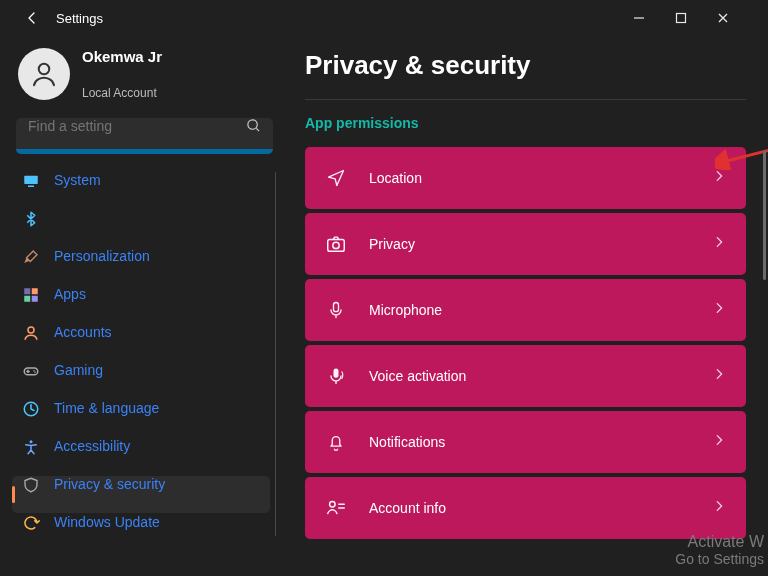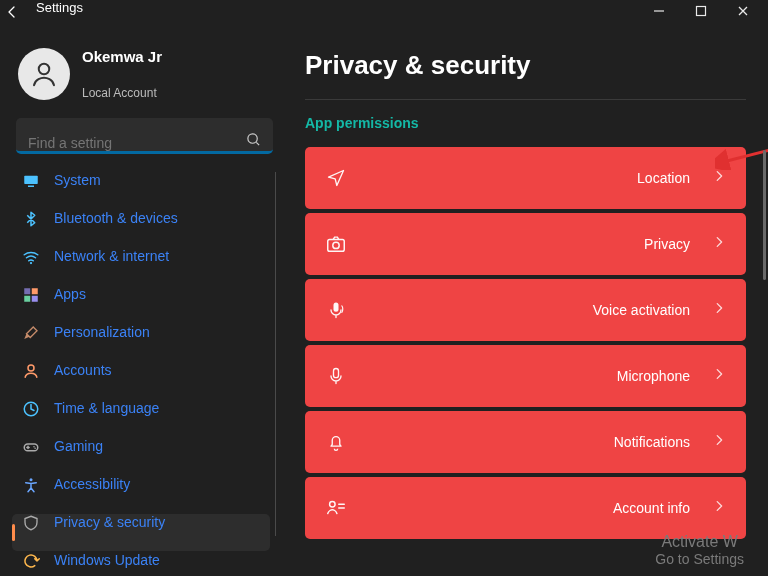--- a/index.html
+++ b/index.html
@@ -5,38 +5,38 @@
   * { box-sizing: border-box; margin: 0; padding: 0; }
   body {
     width: 768px; height: 576px;
     background: #202020;
     font-family: "Segoe UI", sans-serif;
     color: #ffffff;
     overflow: hidden;
     position: relative;
   }
   .titlebar {
-    display: flex; align-items: flex-start;
-    height: 36px; padding: 0 0;
+    display: flex; align-items: center;
+    height: 36px; padding: 0 20px;
   }
   .back-btn { width: 24px; height: 24px; display:flex; align-items:center; justify-content:center; cursor:pointer; }
   .title { font-size: 13px; margin-left: 12px; }
   .win-controls { margin-left: auto; display:flex; gap: 20px; padding-right: 14px; }
   .win-btn { width: 22px; height: 22px; display:flex; align-items:center; justify-content:center; cursor:pointer; opacity:.9;}
   .content { display: flex; height: calc(576px - 36px); }
   .sidebar { width: 285px; padding: 8px 8px 0 12px; display:flex; flex-direction:column; }
   .profile { display:flex; align-items:center; gap:12px; padding: 4px 6px 18px 6px; }
   .avatar { width: 52px; height: 52px; border-radius:50%; background:#e8e8e8; display:flex; align-items:center; justify-content:center; }
   .avatar svg { width:30px; height:30px; }
   .name { font-size: 15px; font-weight:600; }
   .subtitle { font-size: 12px; color:#bbb;margin-top:21px; }
   .search {
-    display:flex; align-items:flex-end; background:#2d2d2d;
+    display:flex; align-items:flex-start; background:#2d2d2d;
     border-radius:5px; height:36px; padding:0 12px; margin: 0 4px 18px 4px;
-    border-bottom: 3px solid #0369a1;
+    border-bottom: 5px solid #0369a1;
   }
   .search input {
     flex:1; background:transparent; border:none; outline:none;
     color:#ccc; font-size:14px;
   }
   .nav { flex:1; overflow:hidden; position:relative; border-right:1px solid #202020;}
   .nav-inner { padding-right:6px; }
   .nav-scroll-line { position:absolute; right:0; top:0; bottom:40px; width:1px; background:#4a4a4a; }
   .nav-item {
     display:flex; align-items:flex-start; gap:14px;
@@ -50,29 +50,29 @@
     width:3px; background:#ff8c4b; border-radius:2px;
   }
   .nav-icon { width:18px; height:18px; display:flex; align-items:center; justify-content:center; }
   .main { flex:1; padding: 14px 22px 0 20px; overflow:hidden; position:relative; }
   .page-title { font-size:26px; font-weight:600; margin-bottom:18px; }
   .divider { height:1px; background:#3a3a3a; margin-bottom:14px; }
   .section-label { font-size:14px; font-weight:600; color:#14b8a6; margin-bottom:16px; display:inline-block;}
   .arrow-annot { position:absolute; left:430px; top:110px; pointer-events:none;}
   .perm-list { display:flex; flex-direction:column; gap:4px; }
   .perm-item {
-    background:#ef4444; border-radius:5px;
+    background:#be185d; border-radius:5px;
     display:flex; align-items:center; height:62px;
-    padding:0 20px; gap:22px; cursor:pointer;text-align:right;
+    padding:0 20px; gap:22px; cursor:pointer;
   }
   .perm-icon { width:22px; height:22px; display:flex; align-items:center; justify-content:center; opacity:.95;}
   .perm-label { flex:1; font-size:14px; }
   .chevron { opacity:.8; }
   .main-scroll { position:absolute; right:2px; top:114px; width:3px; height:130px; background:#6a6a6a; border-radius:2px; }
-  .watermark { position:absolute; right:24px; bottom:8px; text-align:center; color:#7a7a7a; font-size:16px; line-height:1.2;}
+  .watermark { position:absolute; right:4px; bottom:8px; text-align:right; color:#7a7a7a; font-size:16px; line-height:1.2;}
   .watermark .sub { font-size:14px; }
 </style>
 </head>
 <body>
 
 <div class="titlebar">
   <div class="back-btn">
     <svg width="16" height="16" viewBox="0 0 16 16" fill="none">
         <path d="M10 3L5 8l5 5" stroke="#fff" stroke-width="1.3" stroke-linecap="round" stroke-linejoin="round"></path>
       </svg>
@@ -129,77 +129,67 @@
               </svg>
             </span>
             <span>System</span>
           </div>
           <div class="nav-item">
             <span class="nav-icon">
               <svg width="18" height="18" viewBox="0 0 24 24" fill="none">
                 <path d="M7 7l10 10-5 4V3l5 4L7 17" stroke="#4cc2ff" stroke-width="2" stroke-linejoin="round"></path>
               </svg>
             </span>
-            <span>Bluetooth &amp; devices</span>
-          </div>
-          <div class="nav-item">
-            <span class="nav-icon">
-              <svg width="18" height="18" viewBox="0 0 24 24" fill="none">
-                <path d="M3 9a15 15 0 0118 0M6 13a10 10 0 0112 0M9 17a5 5 0 016 0" stroke="#4cc2ff" stroke-width="2" stroke-linecap="round"></path>
-                <circle cx="12" cy="20" r="1.5" fill="#4cc2ff"></circle>
-              </svg>
-            </span>
-            <span>Network &amp; internet</span>
+          </div>
+          <div class="nav-item">
+            <span class="nav-icon">
+              <svg width="18" height="18" viewBox="0 0 24 24" fill="none">
+                <path d="M15 4l5 5-9 9-5-5 9-9z" stroke="#c58b6a" stroke-width="1.8"></path>
+                <path d="M6 13l-3 7 7-3" fill="#c58b6a"></path>
+              </svg>
+            </span>
+            <span>Personalization</span>
           </div>
           <div class="nav-item">
             <span class="nav-icon">
               <svg width="18" height="18" viewBox="0 0 24 24">
                 <rect x="3" y="3" width="8" height="8" fill="#9a8ff0" opacity=".7"></rect>
                 <rect x="13" y="3" width="8" height="8" fill="#ff9a6a"></rect>
                 <rect x="3" y="13" width="8" height="8" fill="#6ad0a0"></rect>
                 <rect x="13" y="13" width="8" height="8" fill="#9a8ff0"></rect>
               </svg>
             </span>
             <span>Apps</span>
           </div>
           <div class="nav-item">
             <span class="nav-icon">
               <svg width="18" height="18" viewBox="0 0 24 24" fill="none">
-                <path d="M15 4l5 5-9 9-5-5 9-9z" stroke="#c58b6a" stroke-width="1.8"></path>
-                <path d="M6 13l-3 7 7-3" fill="#c58b6a"></path>
-              </svg>
-            </span>
-            <span>Personalization</span>
-          </div>
-          <div class="nav-item">
-            <span class="nav-icon">
-              <svg width="18" height="18" viewBox="0 0 24 24" fill="none">
                 <circle cx="12" cy="8" r="4" stroke="#ff9a6a" stroke-width="2"></circle>
                 <path d="M4 21c1-5 6-6 8-6s7 1 8 6" stroke="#ff9a6a" stroke-width="2"></path>
               </svg>
             </span>
             <span>Accounts</span>
           </div>
           <div class="nav-item">
             <span class="nav-icon">
               <svg width="18" height="18" viewBox="0 0 24 24" fill="none">
+                <rect x="3" y="8" width="18" height="9" rx="4.5" stroke="#aaaaaa" stroke-width="2"></rect>
+                <path d="M8 11v3M6.5 12.5h3M16 11.5h.01M17.5 13.5h.01" stroke="#aaaaaa" stroke-width="2" stroke-linecap="round"></path>
+              </svg>
+            </span>
+            <span>Gaming</span>
+          </div>
+          <div class="nav-item">
+            <span class="nav-icon">
+              <svg width="18" height="18" viewBox="0 0 24 24" fill="none">
                 <circle cx="12" cy="12" r="9" stroke="#4cc2ff" stroke-width="2"></circle>
                 <path d="M12 6v6l4 2" stroke="#4cc2ff" stroke-width="2" stroke-linecap="round"></path>
               </svg>
             </span>
             <span>Time &amp; language</span>
-          </div>
-          <div class="nav-item">
-            <span class="nav-icon">
-              <svg width="18" height="18" viewBox="0 0 24 24" fill="none">
-                <rect x="3" y="8" width="18" height="9" rx="4.5" stroke="#aaaaaa" stroke-width="2"></rect>
-                <path d="M8 11v3M6.5 12.5h3M16 11.5h.01M17.5 13.5h.01" stroke="#aaaaaa" stroke-width="2" stroke-linecap="round"></path>
-              </svg>
-            </span>
-            <span>Gaming</span>
           </div>
           <div class="nav-item">
             <span class="nav-icon">
               <svg width="18" height="18" viewBox="0 0 24 24" fill="none">
                 <circle cx="12" cy="5" r="2" fill="#6aa6ff"></circle>
                 <path d="M5 9l7 1 7-1M12 10v6m0 0l-4 5m4-5l4 5" stroke="#6aa6ff" stroke-width="2" stroke-linecap="round"></path>
               </svg>
             </span>
             <span>Accessibility</span>
           </div>
@@ -256,38 +246,38 @@
             </svg>
           </span>
           <span class="perm-label">Privacy</span>
           <span class="chevron"><svg width="14" height="14" viewBox="0 0 16 16" fill="none">
               <path d="M6 3l5 5-5 5" stroke="#fff" stroke-width="1.5" stroke-linecap="round" stroke-linejoin="round"></path>
             </svg></span>
         </div>
         <div class="perm-item">
           <span class="perm-icon">
             <svg width="20" height="20" viewBox="0 0 24 24" fill="none">
+              <rect x="9" y="3" width="6" height="11" rx="3" stroke="#fff" stroke-width="1.6"></rect>
+              <path d="M6 12a6 6 0 0012 0M12 18v3" stroke="#fff" stroke-width="1.6" stroke-linecap="round"></path>
+            </svg>
+          </span>
+          <span class="perm-label">Microphone</span>
+          <span class="chevron"><svg width="14" height="14" viewBox="0 0 16 16" fill="none">
+              <path d="M6 3l5 5-5 5" stroke="#fff" stroke-width="1.5" stroke-linecap="round" stroke-linejoin="round"></path>
+            </svg></span>
+        </div>
+        <div class="perm-item">
+          <span class="perm-icon">
+            <svg width="20" height="20" viewBox="0 0 24 24" fill="none">
               <rect x="9" y="3" width="6" height="11" rx="3" fill="#fff"></rect>
               <path d="M6 12a6 6 0 0012 0M12 18v3" stroke="#fff" stroke-width="1.6" stroke-linecap="round"></path>
               <path d="M19 7c1.5 1.5 1.5 6 0 8" stroke="#fff" stroke-width="1.4" stroke-linecap="round"></path>
             </svg>
           </span>
           <span class="perm-label">Voice activation</span>
-          <span class="chevron"><svg width="14" height="14" viewBox="0 0 16 16" fill="none">
-              <path d="M6 3l5 5-5 5" stroke="#fff" stroke-width="1.5" stroke-linecap="round" stroke-linejoin="round"></path>
-            </svg></span>
-        </div>
-        <div class="perm-item">
-          <span class="perm-icon">
-            <svg width="20" height="20" viewBox="0 0 24 24" fill="none">
-              <rect x="9" y="3" width="6" height="11" rx="3" stroke="#fff" stroke-width="1.6"></rect>
-              <path d="M6 12a6 6 0 0012 0M12 18v3" stroke="#fff" stroke-width="1.6" stroke-linecap="round"></path>
-            </svg>
-          </span>
-          <span class="perm-label">Microphone</span>
           <span class="chevron"><svg width="14" height="14" viewBox="0 0 16 16" fill="none">
               <path d="M6 3l5 5-5 5" stroke="#fff" stroke-width="1.5" stroke-linecap="round" stroke-linejoin="round"></path>
             </svg></span>
         </div>
         <div class="perm-item">
           <span class="perm-icon">
             <svg width="20" height="20" viewBox="0 0 24 24" fill="none">
               <path d="M6 17h12l-1.5-2V10a4.5 4.5 0 00-9 0v5L6 17z" stroke="#fff" stroke-width="1.6" stroke-linejoin="round"></path>
               <path d="M10 20a2 2 0 004 0" stroke="#fff" stroke-width="1.6"></path>
             </svg>

